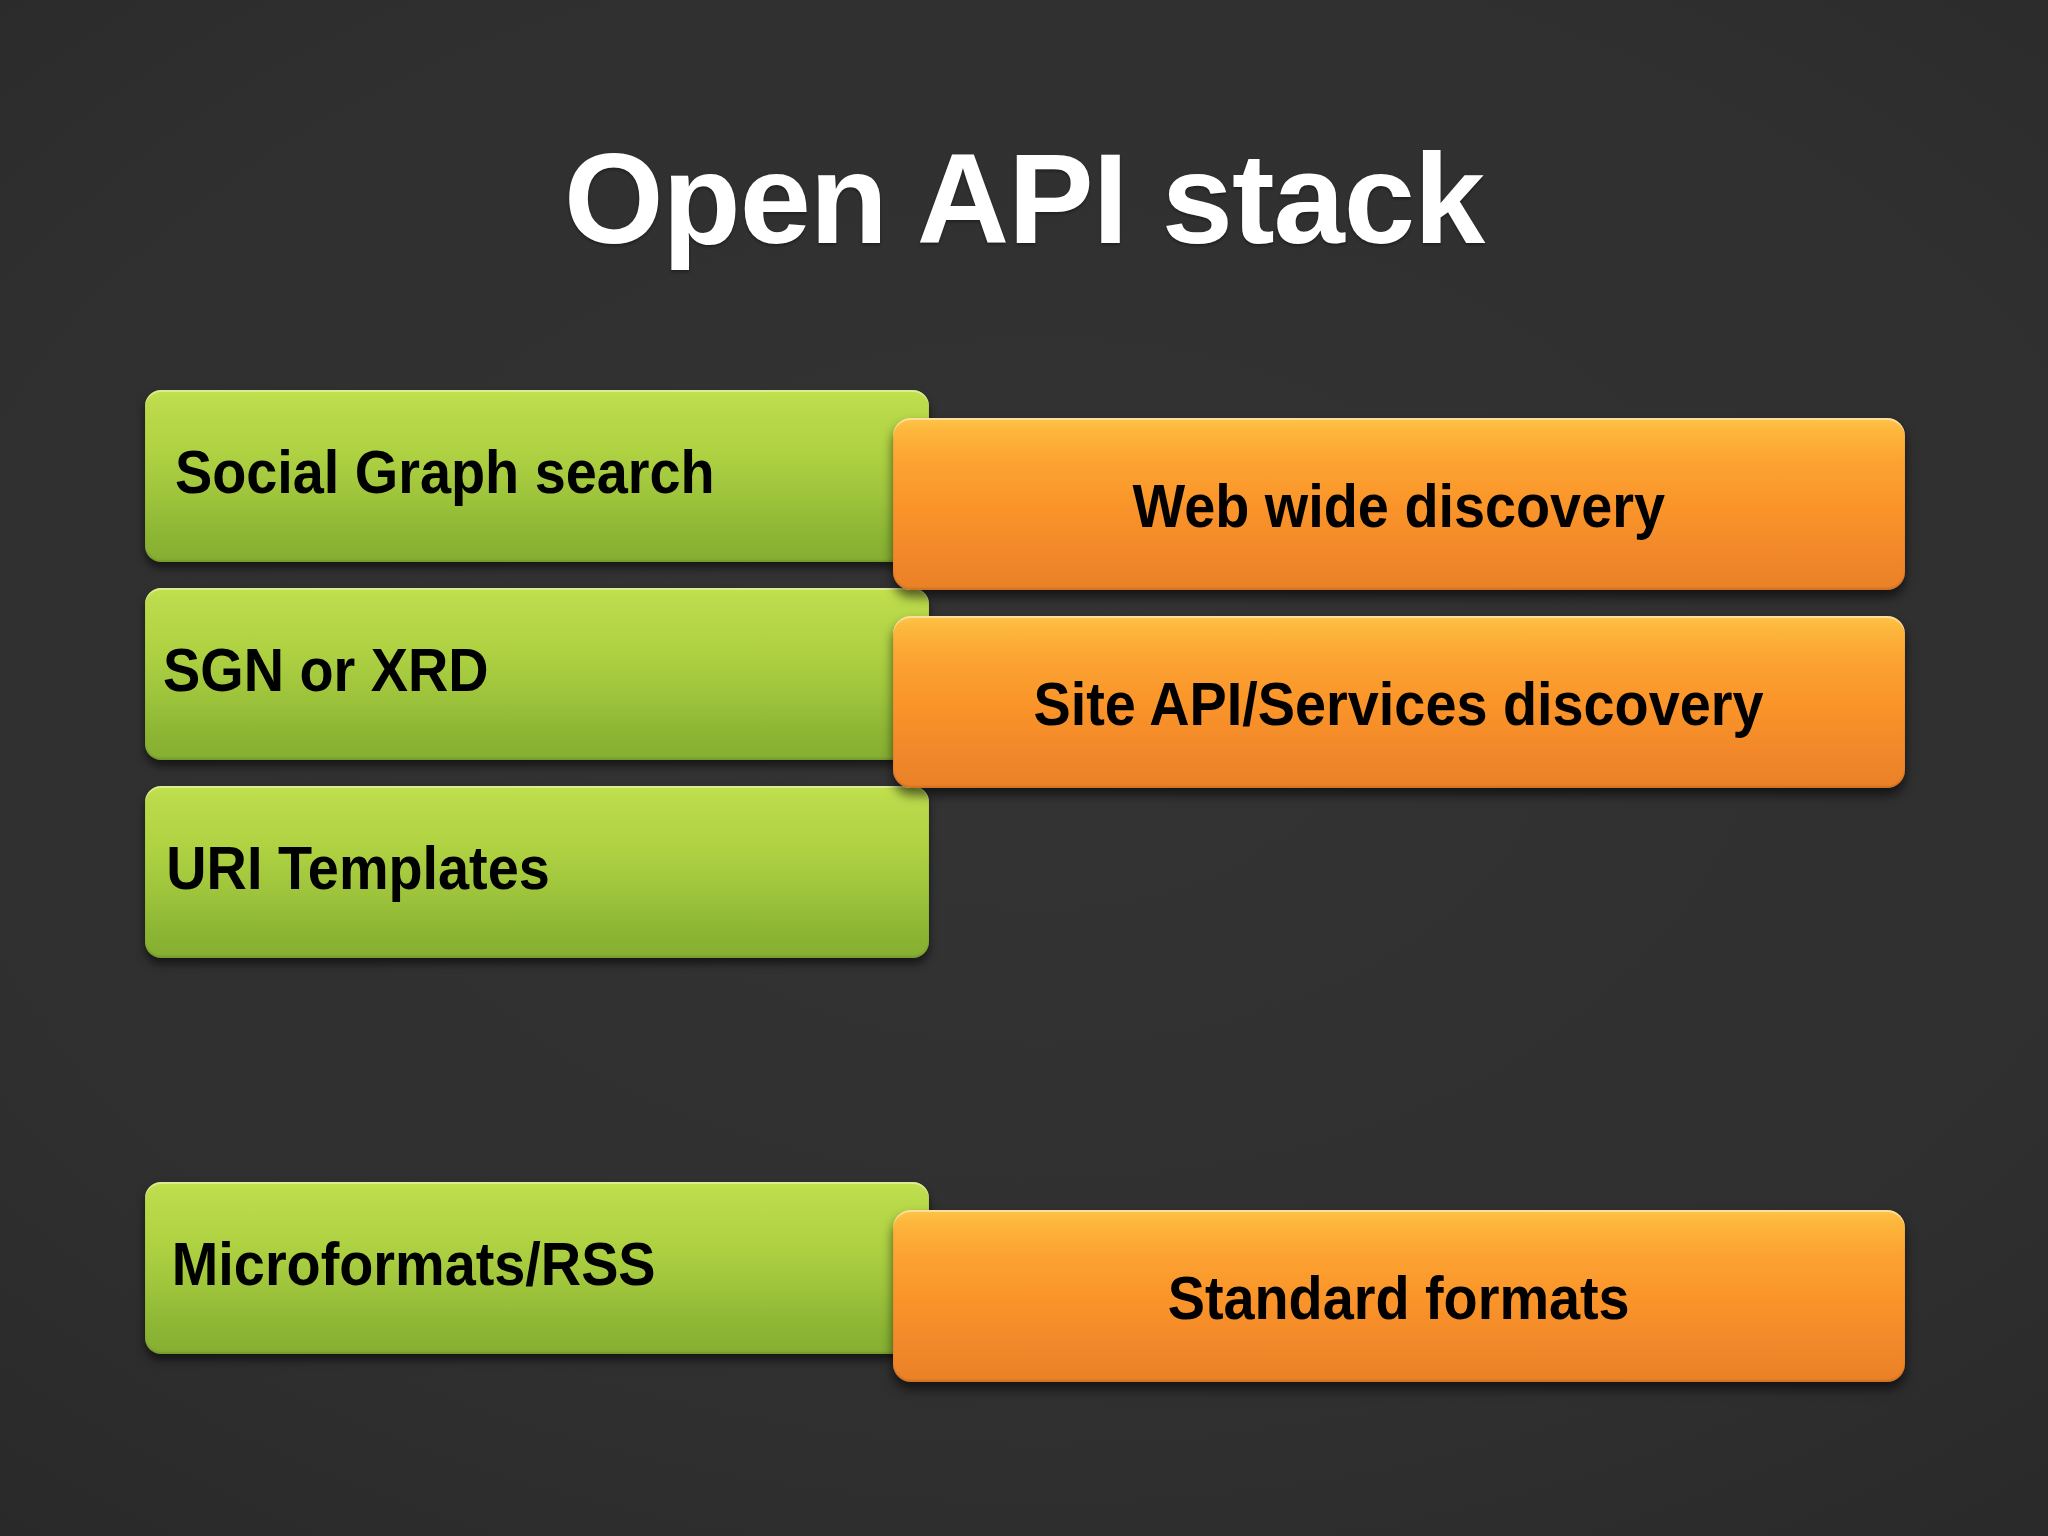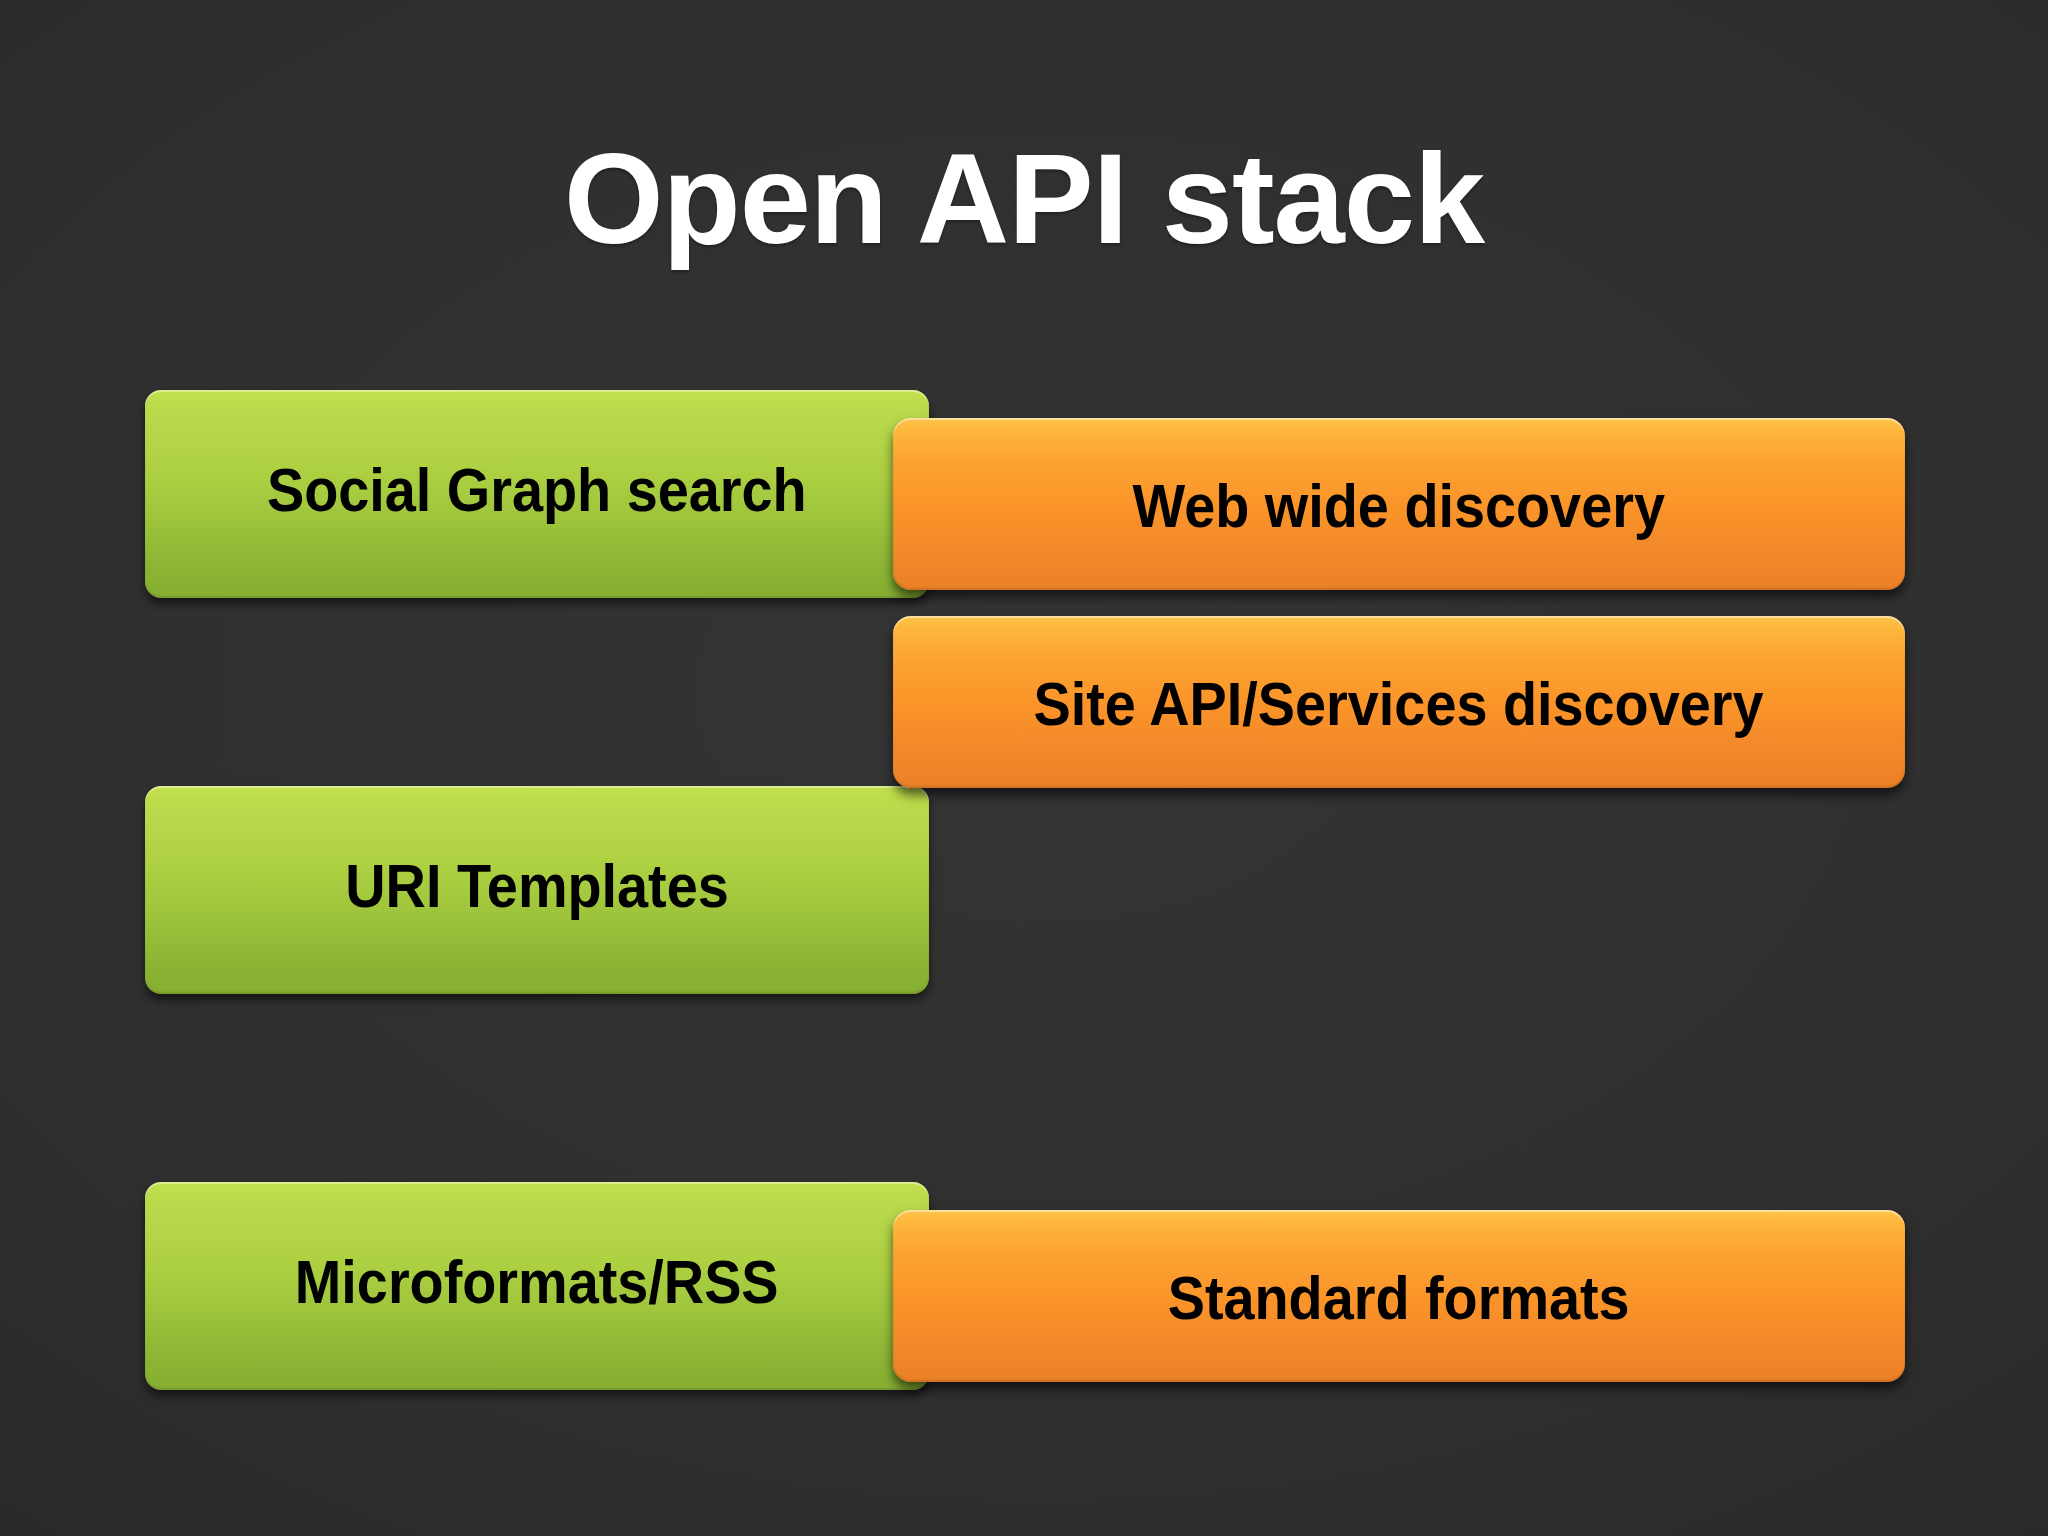--- a/index.html
+++ b/index.html
@@ -56,36 +56,36 @@
     width: 2048px;
     height: 200px;
   }
 
   
   .green-bar {
     position: absolute;
     left: 145px;
     top: 0px;
     width: 784px;
-    height: 208px;
+    height: 172px;
     border-radius: 16px;
     background: linear-gradient(to bottom,
         #c3e14e 0%,
         #bada4b 10%,
         #aed142 38%,
         #9ec43c 62%,
         #8cb534 85%,
         #86ae31 100%);
     box-shadow:
       0 6px 9px rgba(0,0,0,0.55),
       inset 0 2px 0 rgba(255,255,255,0.40),
       inset 0 -2px 2px rgba(0,0,0,0.12);
     display: flex;
     align-items: center;
-    justify-content: center;
+    justify-content: flex-start;
     z-index: 1;
   }
 
   
   .orange-bar {
     position: absolute;
     left: 893px;
     top: 28px;
     width: 1012px;
     height: 172px;
@@ -141,20 +141,23 @@
     <div class="row" style="top:390px;">
       <div class="green-bar">
         <span class="bar-label">Social Graph search</span>
       </div>
       <div class="orange-bar">
         <span class="bar-label">Web wide discovery</span>
       </div>
     </div>
 
     <div class="row" style="top:588px;">
+      <div class="green-bar">
+        <span class="bar-label">SGN or XRD</span>
+      </div>
       <div class="orange-bar">
         <span class="bar-label">Site API/Services discovery</span>
       </div>
     </div>
 
     <div class="row" style="top:786px;">
       <div class="green-bar">
         <span class="bar-label">URI Templates</span>
       </div>
     </div>

